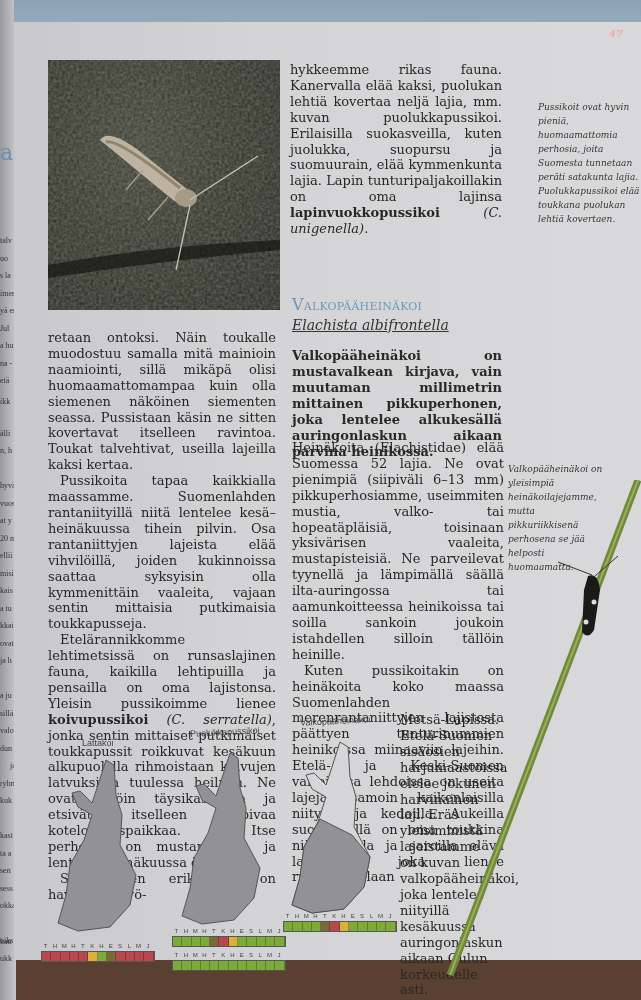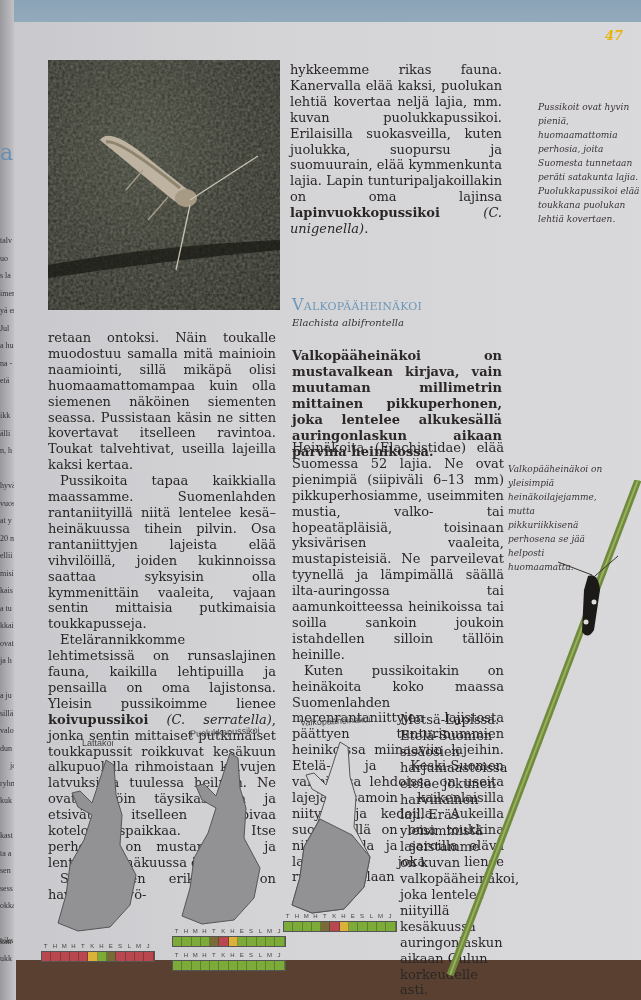--- a/index.html
+++ b/index.html
@@ -2,31 +2,31 @@
 <html><head>
 <meta charset="utf-8">
 <style>
   html, body { margin:0; padding:0; }
   body { width:641px; height:1000px; overflow:hidden; position:relative; background:#5a4030; font-family:"DejaVu Serif", serif; }
   .page { position:absolute; left:14px; top:0; width:627px; height:960px; background:linear-gradient(90deg,#c9c9cd 0%,#d4d3d6 40%,#d9d8da 100%); }
   .left-page { position:absolute; left:0; top:0; width:16px; height:1000px; background:linear-gradient(90deg,#9a9a9e,#c8c8cc); overflow:hidden; }
   .left-page .frag { position:absolute; left:0; font-size:8px; color:#333; line-height:12px; width:18px; white-space:nowrap;font-family:Liberation Serif, serif; }
   .left-page .a { position:absolute; left:0; top:140px; font-size:22px; color:#6a8fb0; }
   .band { position:absolute; left:14px; top:0; width:627px; height:22px; background:linear-gradient(180deg,#8aa3b6,#93aabb); }
-  .pagenum { position:absolute; right:18px; top:28px; font-size:13px; font-style:italic; font-weight:bold; color:#eab308; }
+  .pagenum { position:absolute; right:18px; top:28px; font-size:10px; font-style:italic; font-weight:bold; color:#fca5a5; }
   .photo { position:absolute; left:48px; top:60px; width:232px; height:250px; background:radial-gradient(ellipse at 40% 35%,#3b3d33 0%,#2a2b24 50%,#1e1f1a 100%); overflow:hidden; }
   .col { position:absolute; font-size:13px; line-height:15.9px; color:#2a2626; text-align:justify; }
   .col p { margin:0; text-indent:12px; }
   .col p.noind { text-indent:0; }
   .col b { font-weight:bold; }
   .col i { font-style:italic; }
   .colA { left:48px; top:330px; width:228px; }
   .colB { left:290px; top:62px; width:212px; }
   .heading { position:absolute; left:292px; top:295px; font-size:16px; color:#6f98b8; letter-spacing:0.2px; font-variant:small-caps; }
-  .subhead { position:absolute; left:292px; top:317px; font-size:10px; font-style:italic; color:#333; }
+  .subhead { position:absolute; left:292px; top:317px; font-size:14px; font-style:italic; color:#333;text-decoration:underline; }
   .lead { position:absolute; left:292px; top:348px; width:210px; font-size:13px; line-height:16px; font-weight:bold; color:#2c2828; text-align:justify; }
   .colC { left:292px; top:440px; width:212px; }
   .colD { left:400px; top:712px; width:100px; text-align:left; }
   .side { position:absolute; font-size:9px; font-style:italic; line-height:14px; color:#3a3535; }
   .side1 { left:518px; top:100px; width:108px;margin-left:20px; }
   .side2 { left:508px; top:462px; width:100px; }
   .maplabel { position:absolute; font-family:"Liberation Sans", sans-serif; font-size:9px; color:#444; }
   .map { position:absolute; }
   .pheno { position:absolute; }
   .pheno .letters { display:flex; font-family:"Liberation Sans", sans-serif; font-size:6px; color:#444; height:8px; }
@@ -44,21 +44,21 @@
       <div class="frag" style="top: 235px;">talv</div>
       <div class="frag" style="top: 252.5px;">uo</div>
       <div class="frag" style="top: 270px;">s la</div>
       <div class="frag" style="top: 287.5px;">imen</div>
       <div class="frag" style="top: 305px;">yä en</div>
       <div class="frag" style="top: 322.5px;">Jul</div>
       <div class="frag" style="top: 340px;">a hu</div>
       <div class="frag" style="top: 357.5px;">na -</div>
       <div class="frag" style="top: 375px;">etä</div>
       <div class="frag" style="top: 392.5px;"></div>
-      <div class="frag" style="top: 410px;">ikk</div>
+      <div class="frag" style="top: 396px;">ikk</div>
       <div class="frag" style="top: 427.5px;">älli</div>
       <div class="frag" style="top: 445px;">n, h</div>
       <div class="frag" style="top: 462.5px;"></div>
       <div class="frag" style="top: 480px;">hyvä</div>
       <div class="frag" style="top: 497.5px;">vuos</div>
       <div class="frag" style="top: 515px;">at y</div>
       <div class="frag" style="top: 532.5px;">20 m</div>
       <div class="frag" style="top: 550px;">ellii</div>
       <div class="frag" style="top: 567.5px;">misi</div>
       <div class="frag" style="top: 585px;">kais</div>

